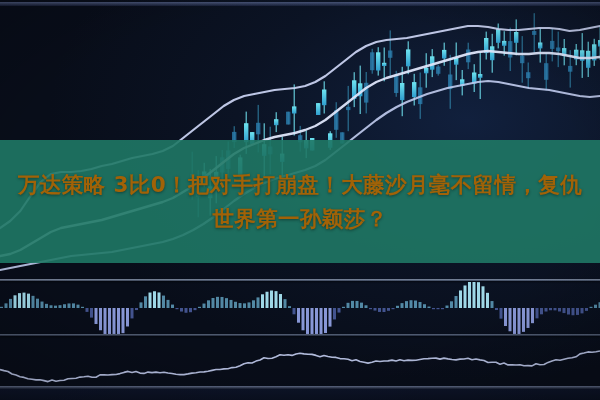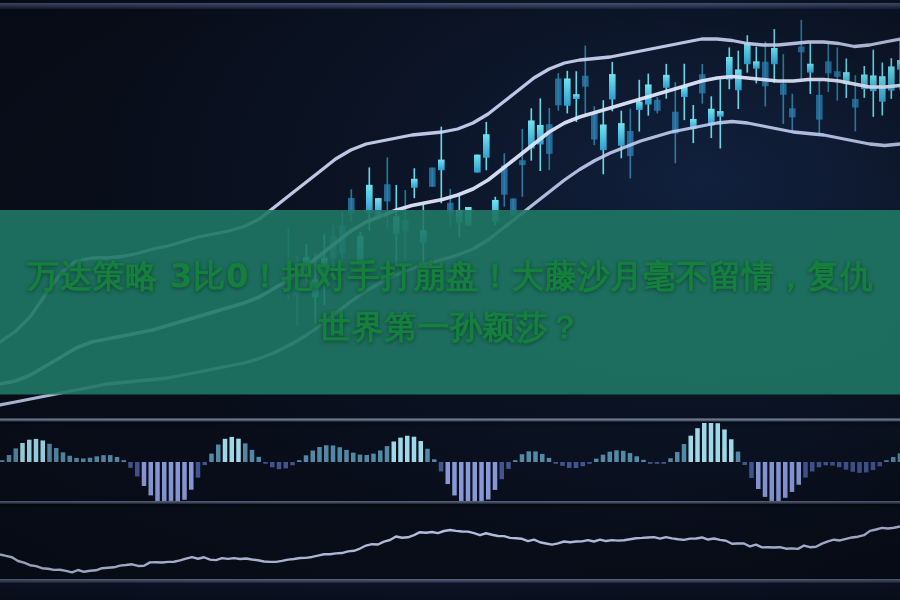--- a/index.html
+++ b/index.html
@@ -57,21 +57,21 @@
     color:rgba(255,255,255,.11);
     font-weight:700;
     white-space:nowrap;
     user-select:none;
   }
   #headline{
     position:relative;
     z-index:2;
     width:566px;
     text-align:center;
-    color:#15803d;
+    color:#a16207;
     font-size:21.5px;
     line-height:34px;
     font-weight:700;
     letter-spacing:.4px;
     text-shadow:0 1px 3px rgba(0,0,0,.42);
     font-family:"DejaVu Sans","Liberation Sans",sans-serif;
   }
 
   
   .strip-top{

